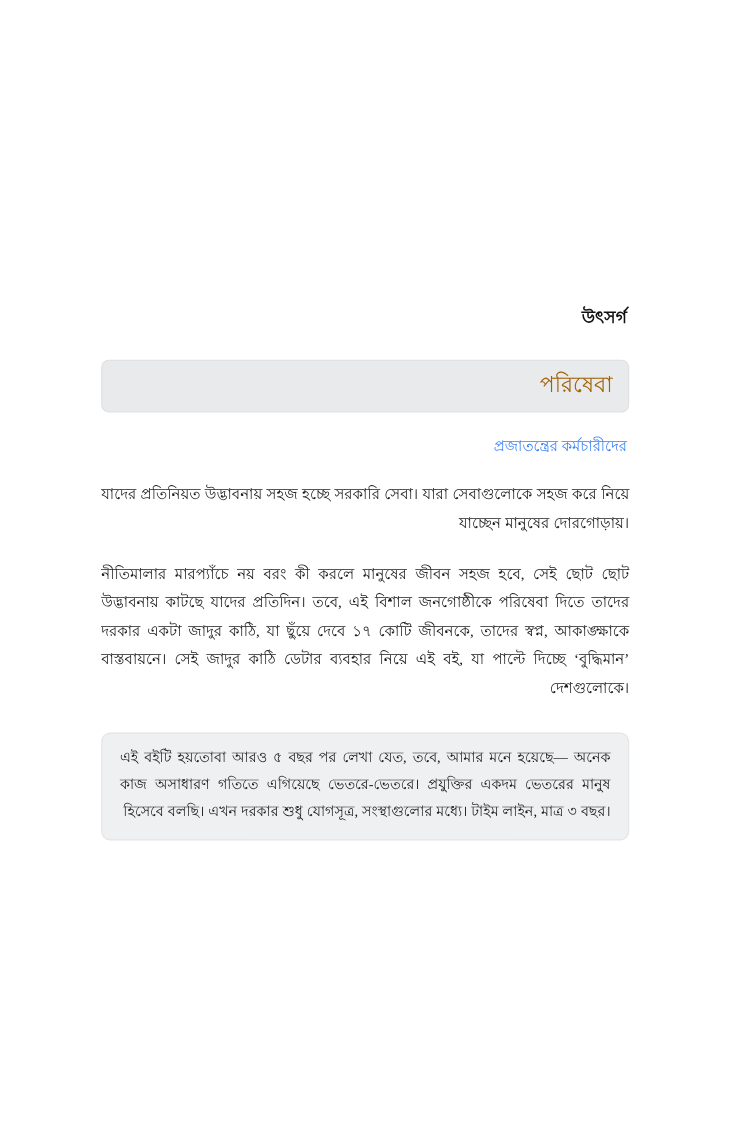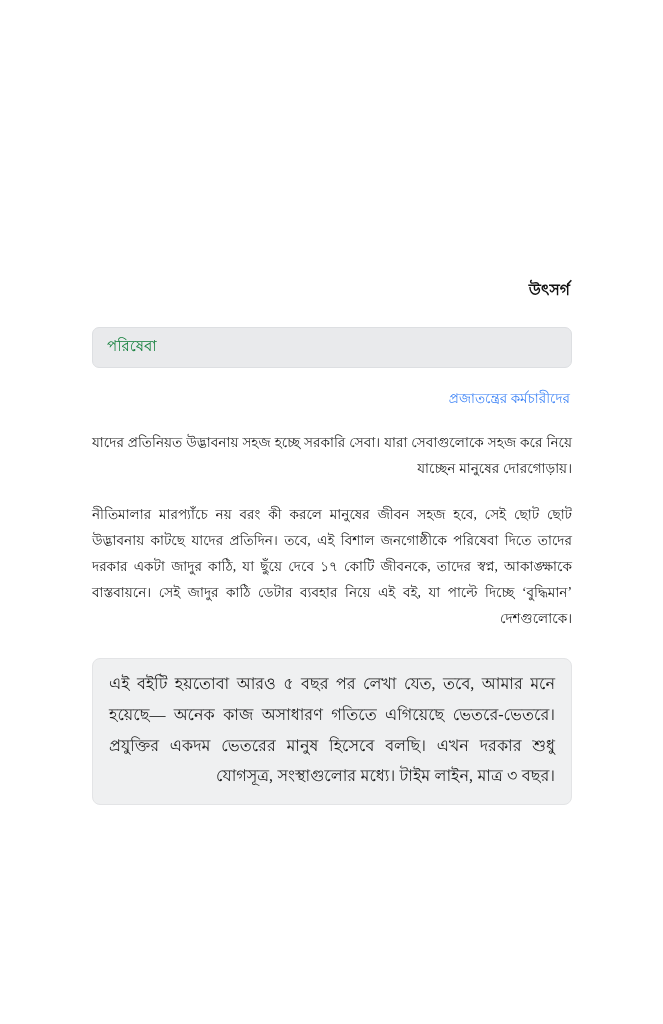--- a/index.html
+++ b/index.html
@@ -46,24 +46,25 @@
   .callout {
     background: #e9eaec;
     border: 1px solid #dddfe2;
     border-radius: 7px;
     padding: 8px 14px 9px 14px;
     margin: 0 0 20px 0;
     box-sizing: border-box;
   }
 
   .callout-lead {
-    font-size: 15px;
+    text-align: right;
+    font-size: 20px;
     line-height: 1.45;
     margin: 0;
-    color: #15803d;
+    color: #a16207;
   }
 
   .subtitle {
     text-align: right;
     font-size: 13.5px;
     line-height: 1.6;
     margin: 0 0 20px 0;
     padding-right: 2px;
     color: #3b82f6;
   }
@@ -87,21 +88,21 @@
     background: #eff0f1;
     border: 1px solid #e3e4e6;
     border-radius: 8px;
     padding: 10px 16px 12px 16px;
     margin: 26px 0 0 0;
     box-sizing: border-box;
   }
 
   .callout-block .para {
     margin: 0;
-    font-size: 16px;
+    font-size: 13px;
     line-height: 1.92;
   }
 </style>
 </head>
 <body>
 
 <div class="page">
   <div class="content">
 
     <h1 class="page-title">উৎসর্গ</h1>

